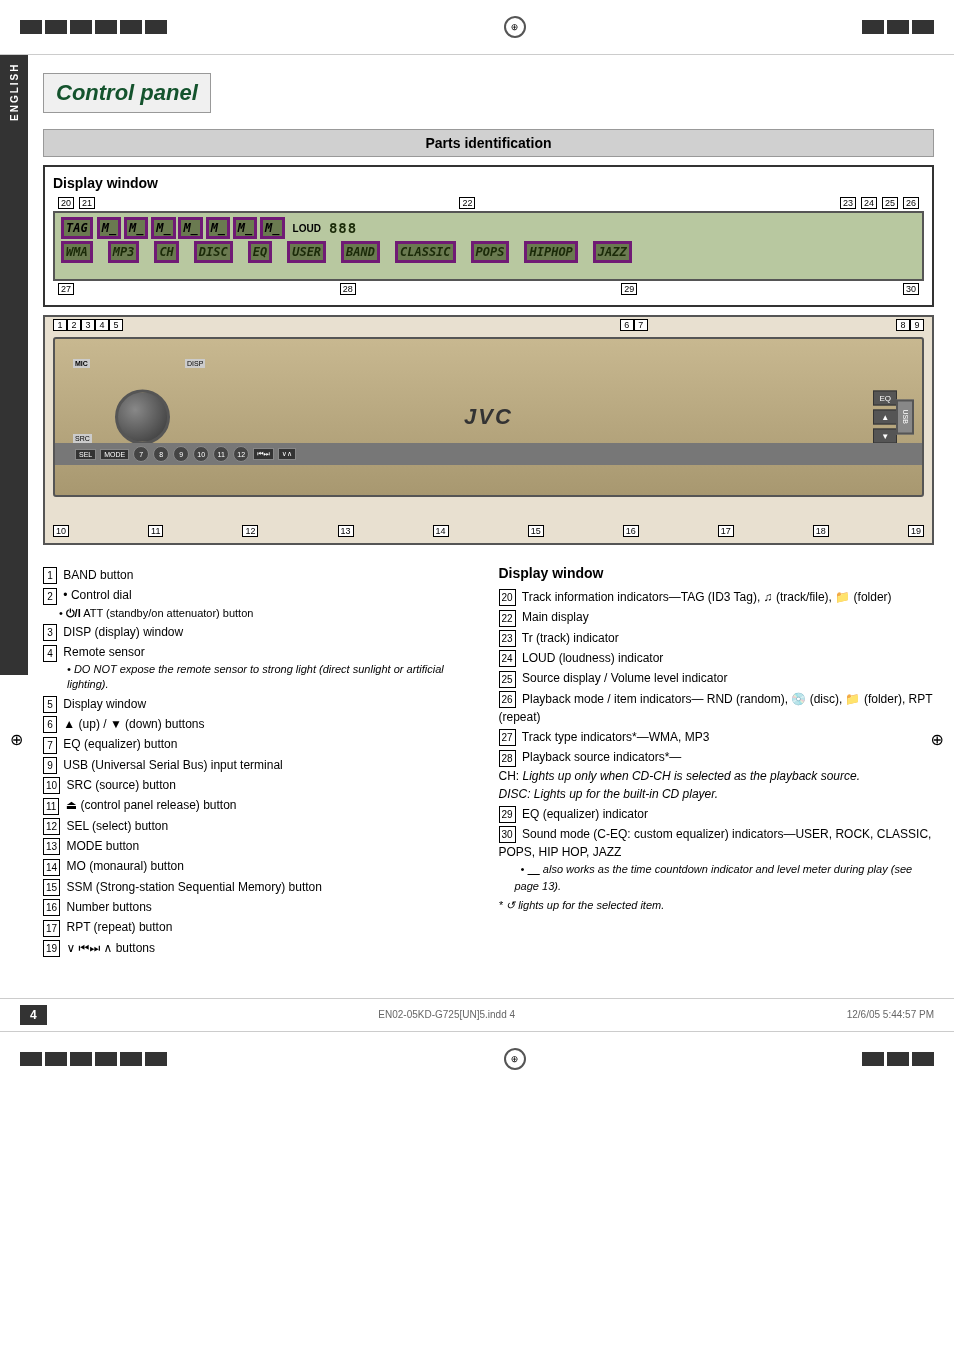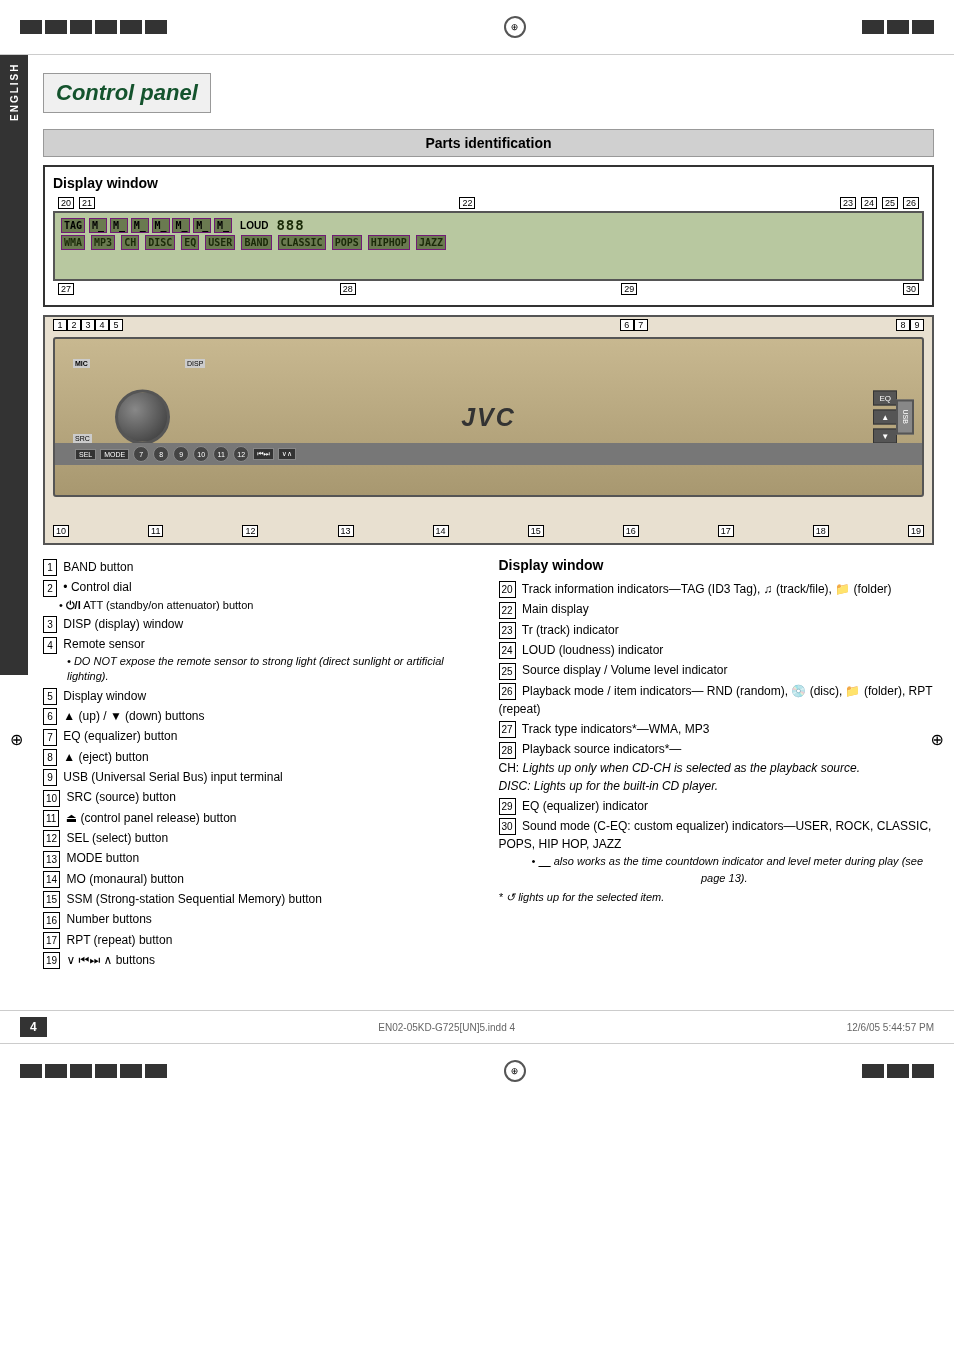--- a/index.html
+++ b/index.html
@@ -180,21 +180,21 @@
       left: 0;
       right: 0;
     }
 
     
     .jvc-center {
       position: absolute;
       top: 50%;
       left: 50%;
       transform: translate(-50%, -50%);
-      font-size: 25px;
+      font-size: 22px;
       font-weight: bold;
       font-style: italic;
       color: #333;
       letter-spacing: 2px;
     }
 
     
     .knob {
       position: absolute;
       left: 60px;
@@ -238,21 +238,21 @@
       align-items: center;
       justify-content: center;
       color: #fff;
       font-size: 7px;
     }
 
     
     .parts-columns {
       display: flex;
       gap: 20px;
-      margin-top: 12px;
+      margin-top: 20px;
     }
     .parts-col-left {
       flex: 1;
     }
     .parts-col-right {
       flex: 1;
     }
 
     
     .parts-list {
@@ -319,37 +319,38 @@
     .lcd-row1 {
       display: flex;
       padding: 4px 6px 0;
       align-items: center;
       gap: 4px;
       font-size: 8px;
       font-weight: bold;
     }
     .lcd-seg {
       background: #6a7a50;
-      border: 1px solid #701a75;
+      border: 3px solid #701a75;
       padding: 1px 2px;
-      font-size: 10px;
+      font-size: 12px;
       font-family: monospace;
+      font-style: italic;
     }
     .lcd-row2 {
       display: flex;
       padding: 0 6px;
       gap: 6px;
       font-size: 8px;
       color: #1a2a08;
       margin-top: 2px;
     }
     .lcd-row3 {
       display: flex;
       padding: 2px 6px;
-      gap: 6px;
+      gap: 15px;
       font-size: 7px;
       color: #1a2a08;
       font-weight: bold;
     }
 
     
     .eq-button {
       position: absolute;
       right: 25px;
       top: 50%;
@@ -397,21 +398,20 @@
       left: 130px;
       font-size: 7px;
       background: #ccc;
       padding: 1px 2px;
     }
 
     
     .italic-small {
       font-style: italic;
       font-size: 11px;
-      text-align: center;
     }
 
     
     .asterisk-note {
       font-style: italic;
       font-size: 11px;
       margin-top: 4px;
     }
 
     
@@ -611,24 +611,20 @@
           </li>
           <li>
             <span class="num">6</span>
             <span>▲ (up) / ▼ (down) buttons</span>
           </li>
           <li>
             <span class="num">7</span>
             <span>EQ (equalizer) button</span>
           </li>
           <li>
-            <span class="num">8</span>
-            <span>▲ (eject) button</span>
-          </li>
-          <li>
             <span class="num">9</span>
             <span>USB (Universal Serial Bus) input terminal</span>
           </li>
           <li>
             <span class="num">10</span>
             <span>SRC (source) button</span>
           </li>
           <li>
             <span class="num">11</span>
             <span>⏏ (control panel release) button</span>

